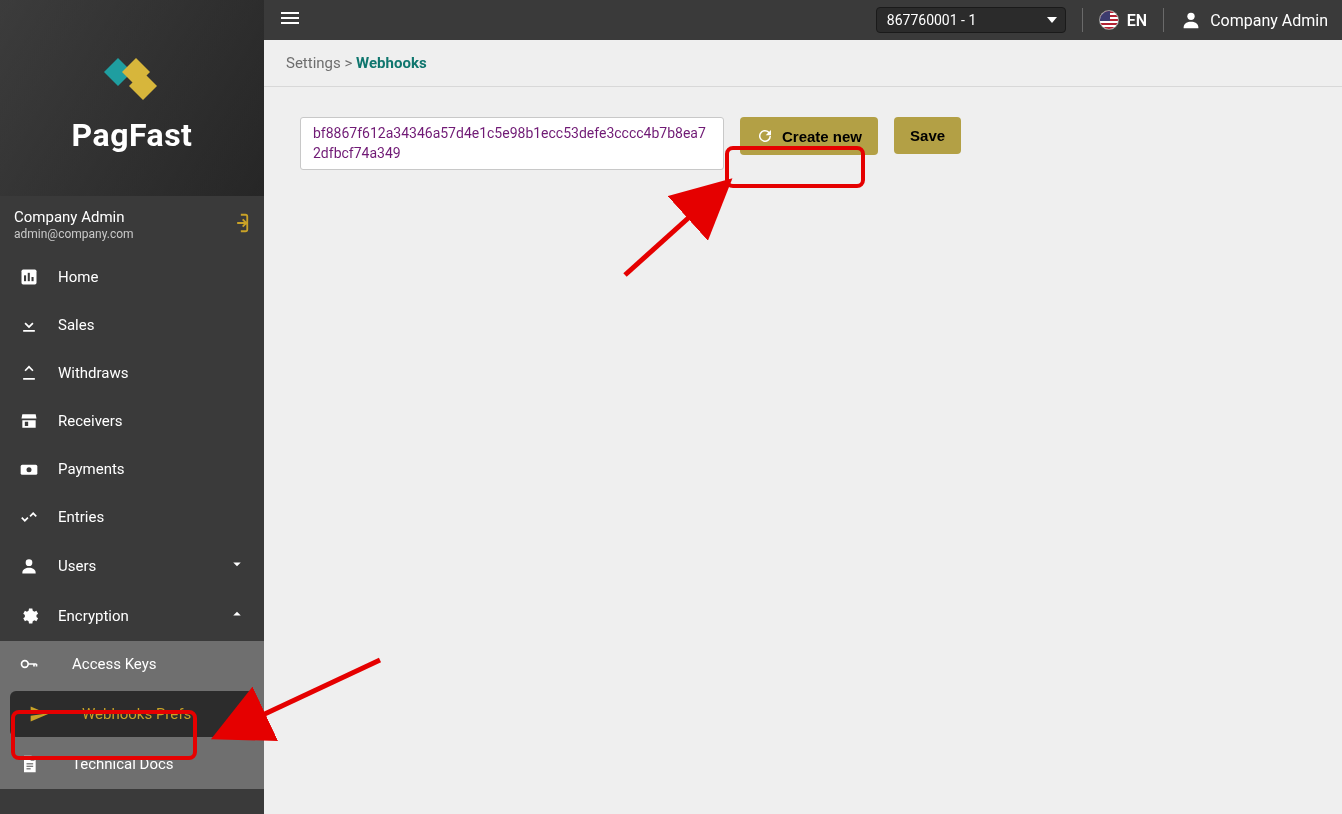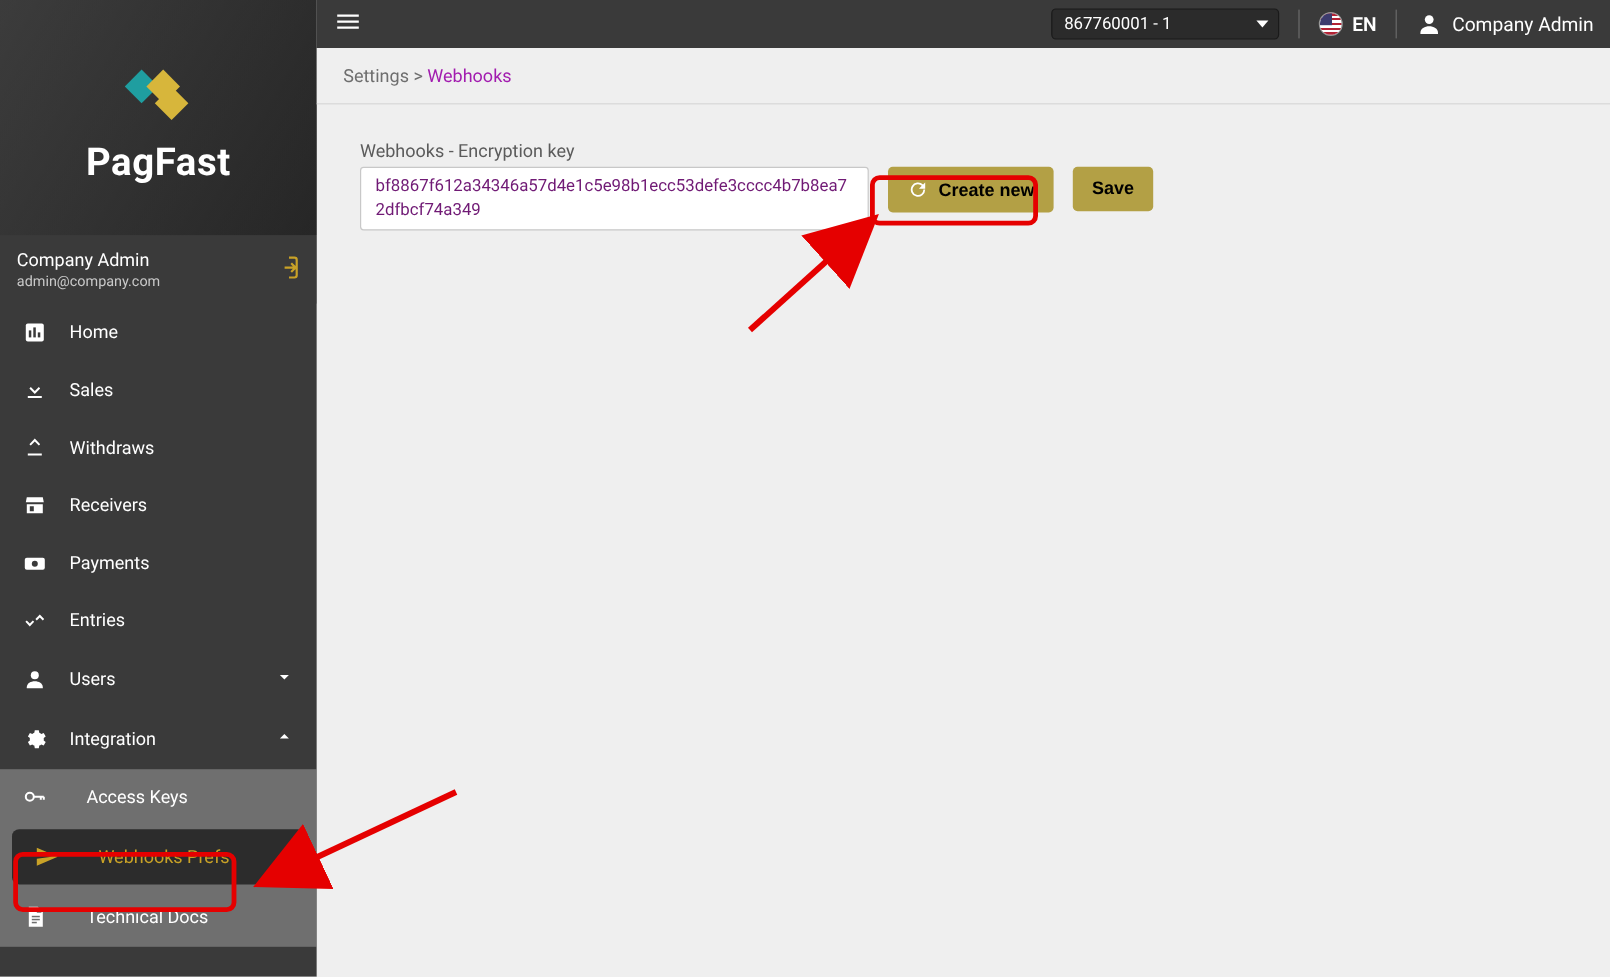--- a/index.html
+++ b/index.html
@@ -45,21 +45,21 @@
     linear-gradient(#fff,#fff);
     position:relative; overflow:hidden; border:1px solid #999;}
   .flag::before { content:""; position:absolute; inset:0; background:
     repeating-linear-gradient(#b22234 0 2px,#fff 2px 4px);}
   .flag::after { content:""; position:absolute; left:0; top:0; width:10px; height:10px; background:#3c3b6e;}
   .user-top { display:flex; align-items:center; gap:8px; }
   .user-top svg { width:22px; height:22px; fill:#fff; }
 
   
   .crumb { padding:14px 22px; border-bottom:1px solid #d8d8d8; color:#6e6e6e; font-size:15px; background:#efefef;}
-  .crumb .active { color:#a21caf; font-weight:400; }
+  .crumb .active { color:#0f766e; font-weight:700; }
 
   
   .content { padding:30px 36px; position:relative; }
   .field-label { font-size:15px; color:#5b5b5b; margin-bottom:4px; }
   .row { display:flex; align-items:flex-start; gap:16px; }
   .key-input { width:424px; min-height:44px; border:1px solid #c8c8c8; background:#fff; border-radius:3px; padding:6px 12px; font-size:14px; color:#701a75; line-height:1.4; word-break:break-all; }
   .btn { border:none; border-radius:4px; padding:10px 16px; font-size:15px; color:#000000; cursor:pointer; display:flex; align-items:center; gap:8px; font-weight:600; }
   .btn-olive { background:#b3a045; }
   .btn svg { width:18px; height:18px; fill:#fff; }
 
@@ -159,21 +159,21 @@
         <span class="chev"><svg viewBox="0 0 24 24">
               <path d="M7 10l5 5 5-5z"></path>
             </svg></span>
       </div>
       <div class="nav-item">
         <span class="nav-icon">
             <svg viewBox="0 0 24 24">
               <path d="M12 8a4 4 0 1 0 0 8 4 4 0 0 0 0-8zm9 4a7 7 0 0 0-.1-1.2l2-1.6-2-3.4-2.4 1a7 7 0 0 0-2-1.2L16 3h-4l-.5 2.6a7 7 0 0 0-2 1.2l-2.4-1-2 3.4 2 1.6A7 7 0 0 0 7 12c0 .4 0 .8.1 1.2l-2 1.6 2 3.4 2.4-1c.6.5 1.3.9 2 1.2L12 21h4l.5-2.6c.7-.3 1.4-.7 2-1.2l2.4 1 2-3.4-2-1.6c.1-.4.1-.8.1-1.2z"></path>
             </svg>
           </span>
-        <span>Integration</span>
+        <span>Encryption</span>
         <span class="chev"><svg viewBox="0 0 24 24">
               <path d="M7 14l5-5 5 5z"></path>
             </svg></span>
       </div>
 
       <div class="subnav">
         <div class="nav-item">
           <span class="nav-icon">
               <svg viewBox="0 0 24 24">
                 <circle cx="7" cy="12" r="4" fill="none" stroke="#fff" stroke-width="2"></circle>
@@ -231,21 +231,20 @@
       </div>
     </div>
 
     <div class="crumb">
       <span>Settings</span>
       <span>&gt;</span>
       <span class="active">Webhooks</span>
     </div>
 
     <div class="content">
-      <div class="field-label">Webhooks - Encryption key</div>
       <div class="row">
         <div class="key-input">bf8867f612a34346a57d4e1c5e98b1ecc53defe3cccc4b7b8ea72dfbcf74a349</div>
         <button class="btn btn-olive">
           <svg viewBox="0 0 24 24">
               <path d="M17.65 6.35A8 8 0 1 0 20 12h-2a6 6 0 1 1-1.76-4.24L13 11h7V4l-2.35 2.35z"></path>
             </svg>
           <span>Create new</span>
         </button>
         <button class="btn btn-olive">
           <span>Save</span>

